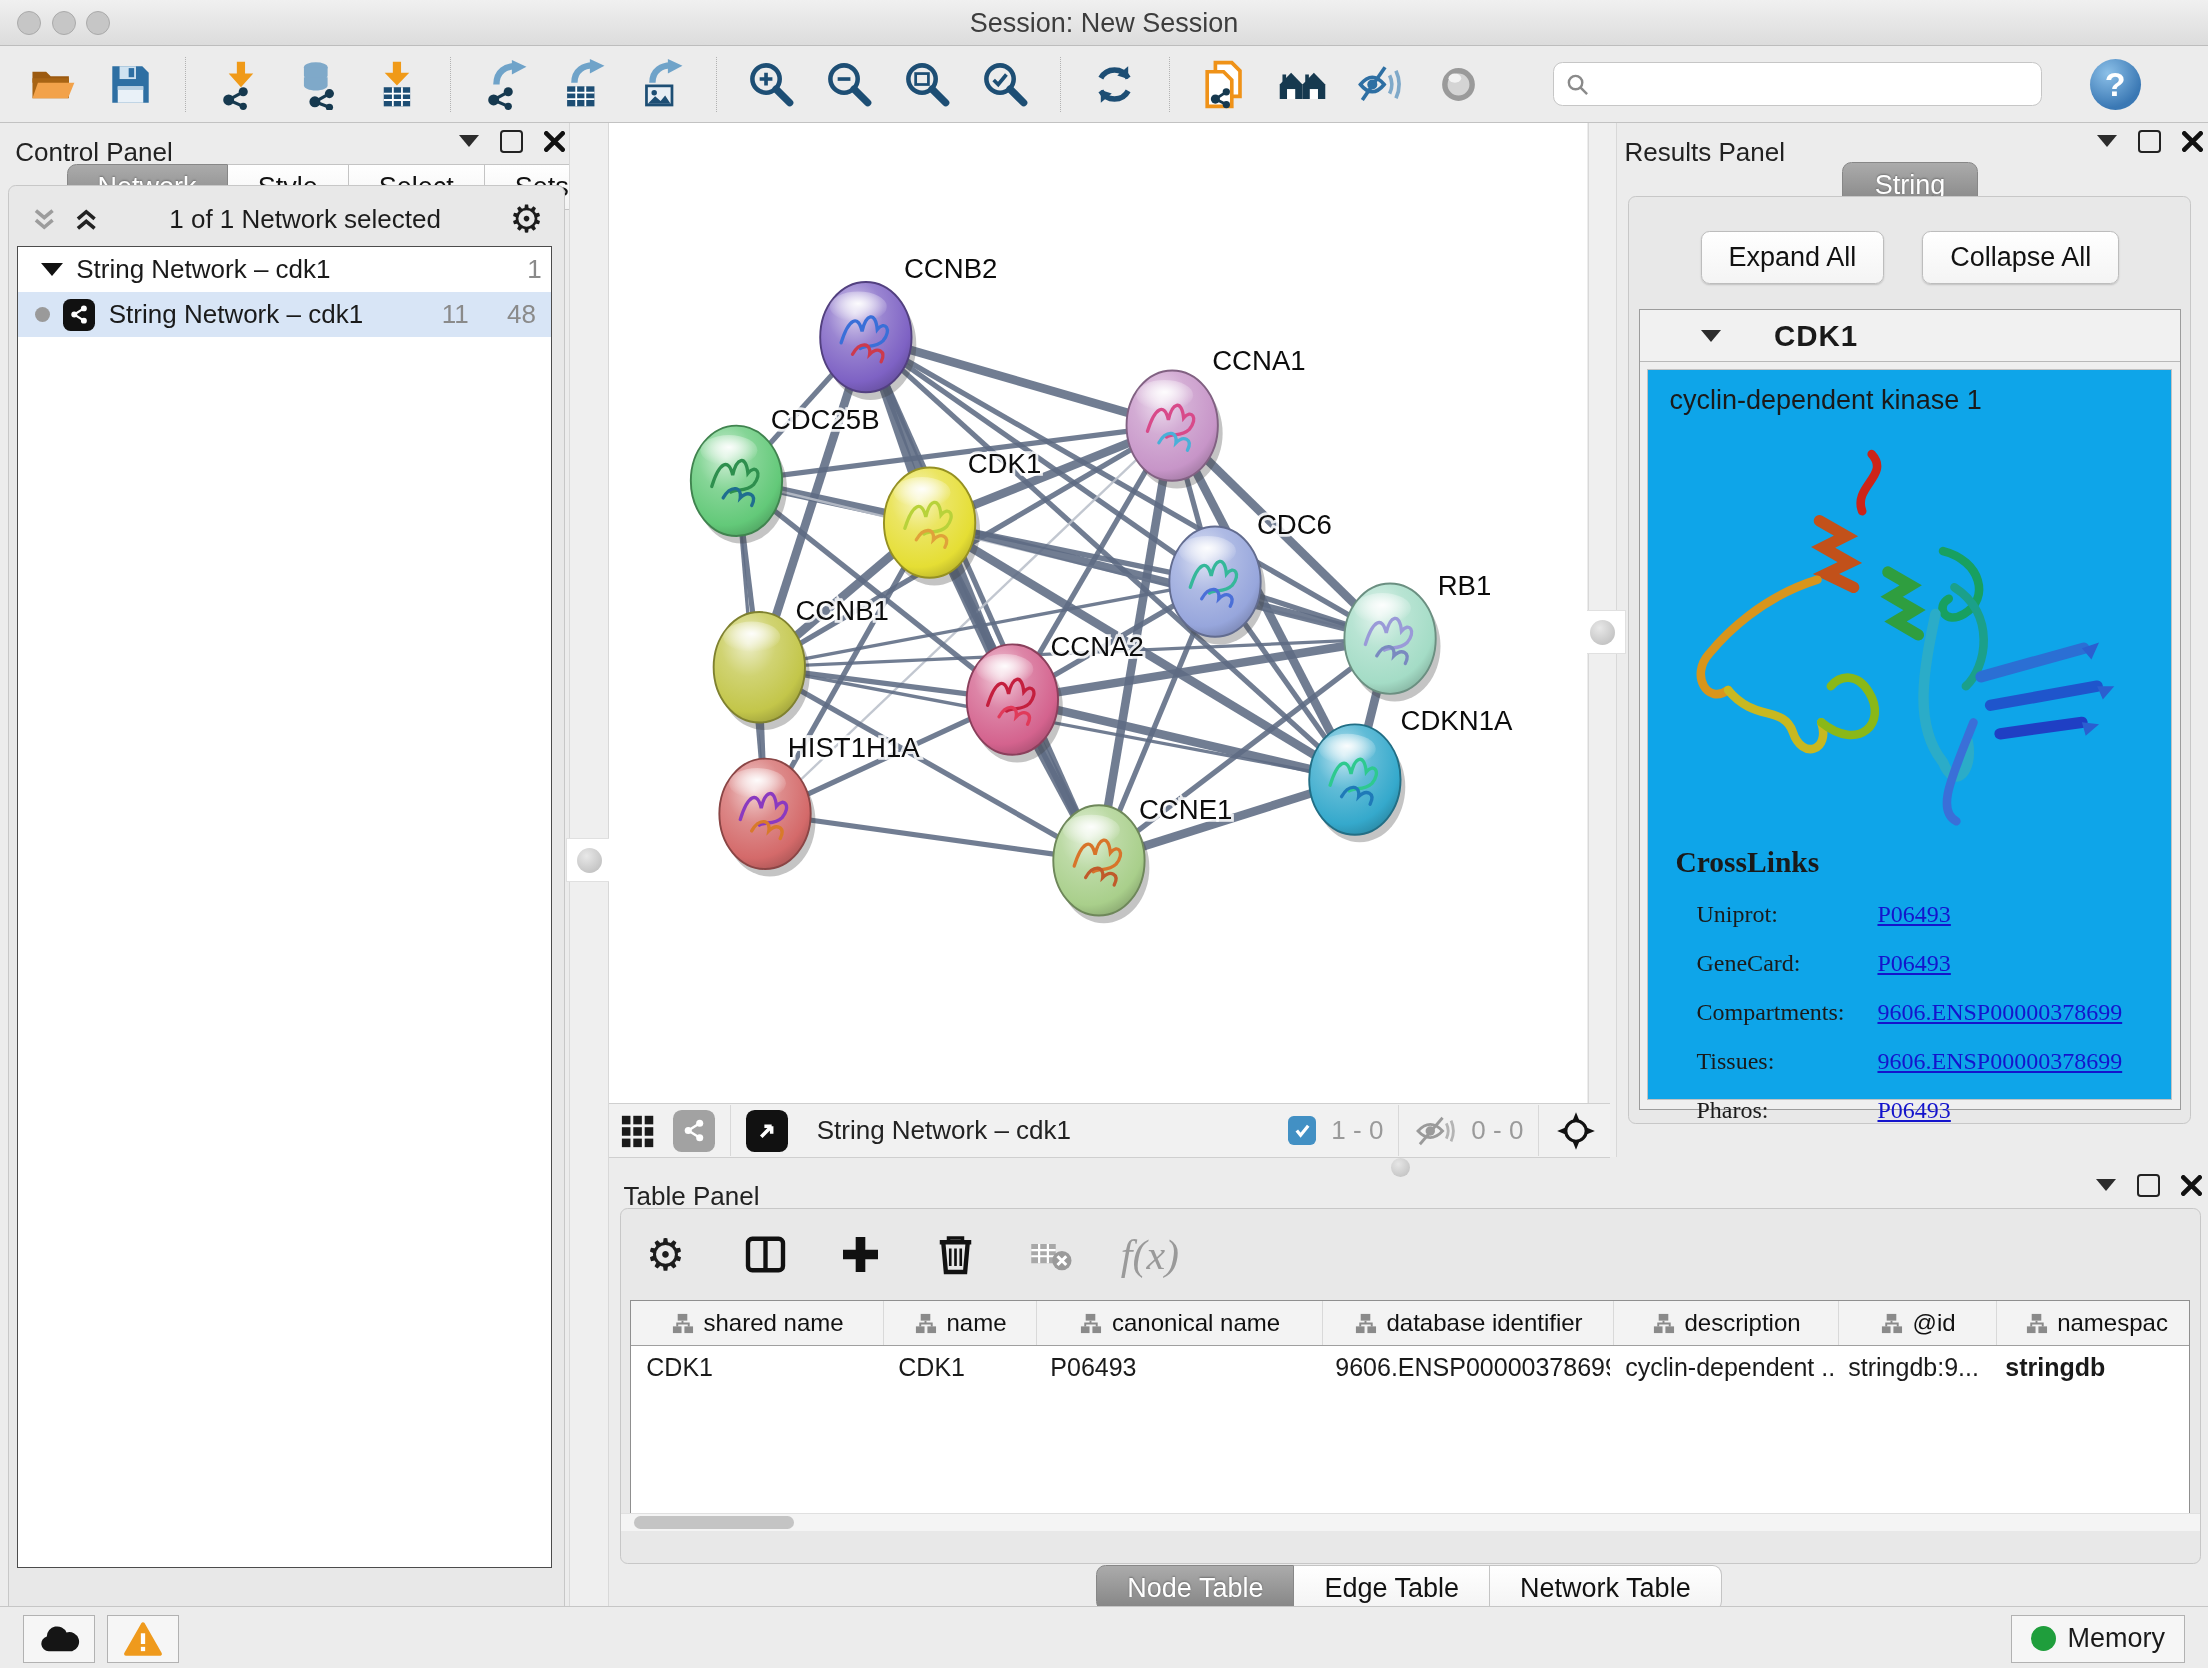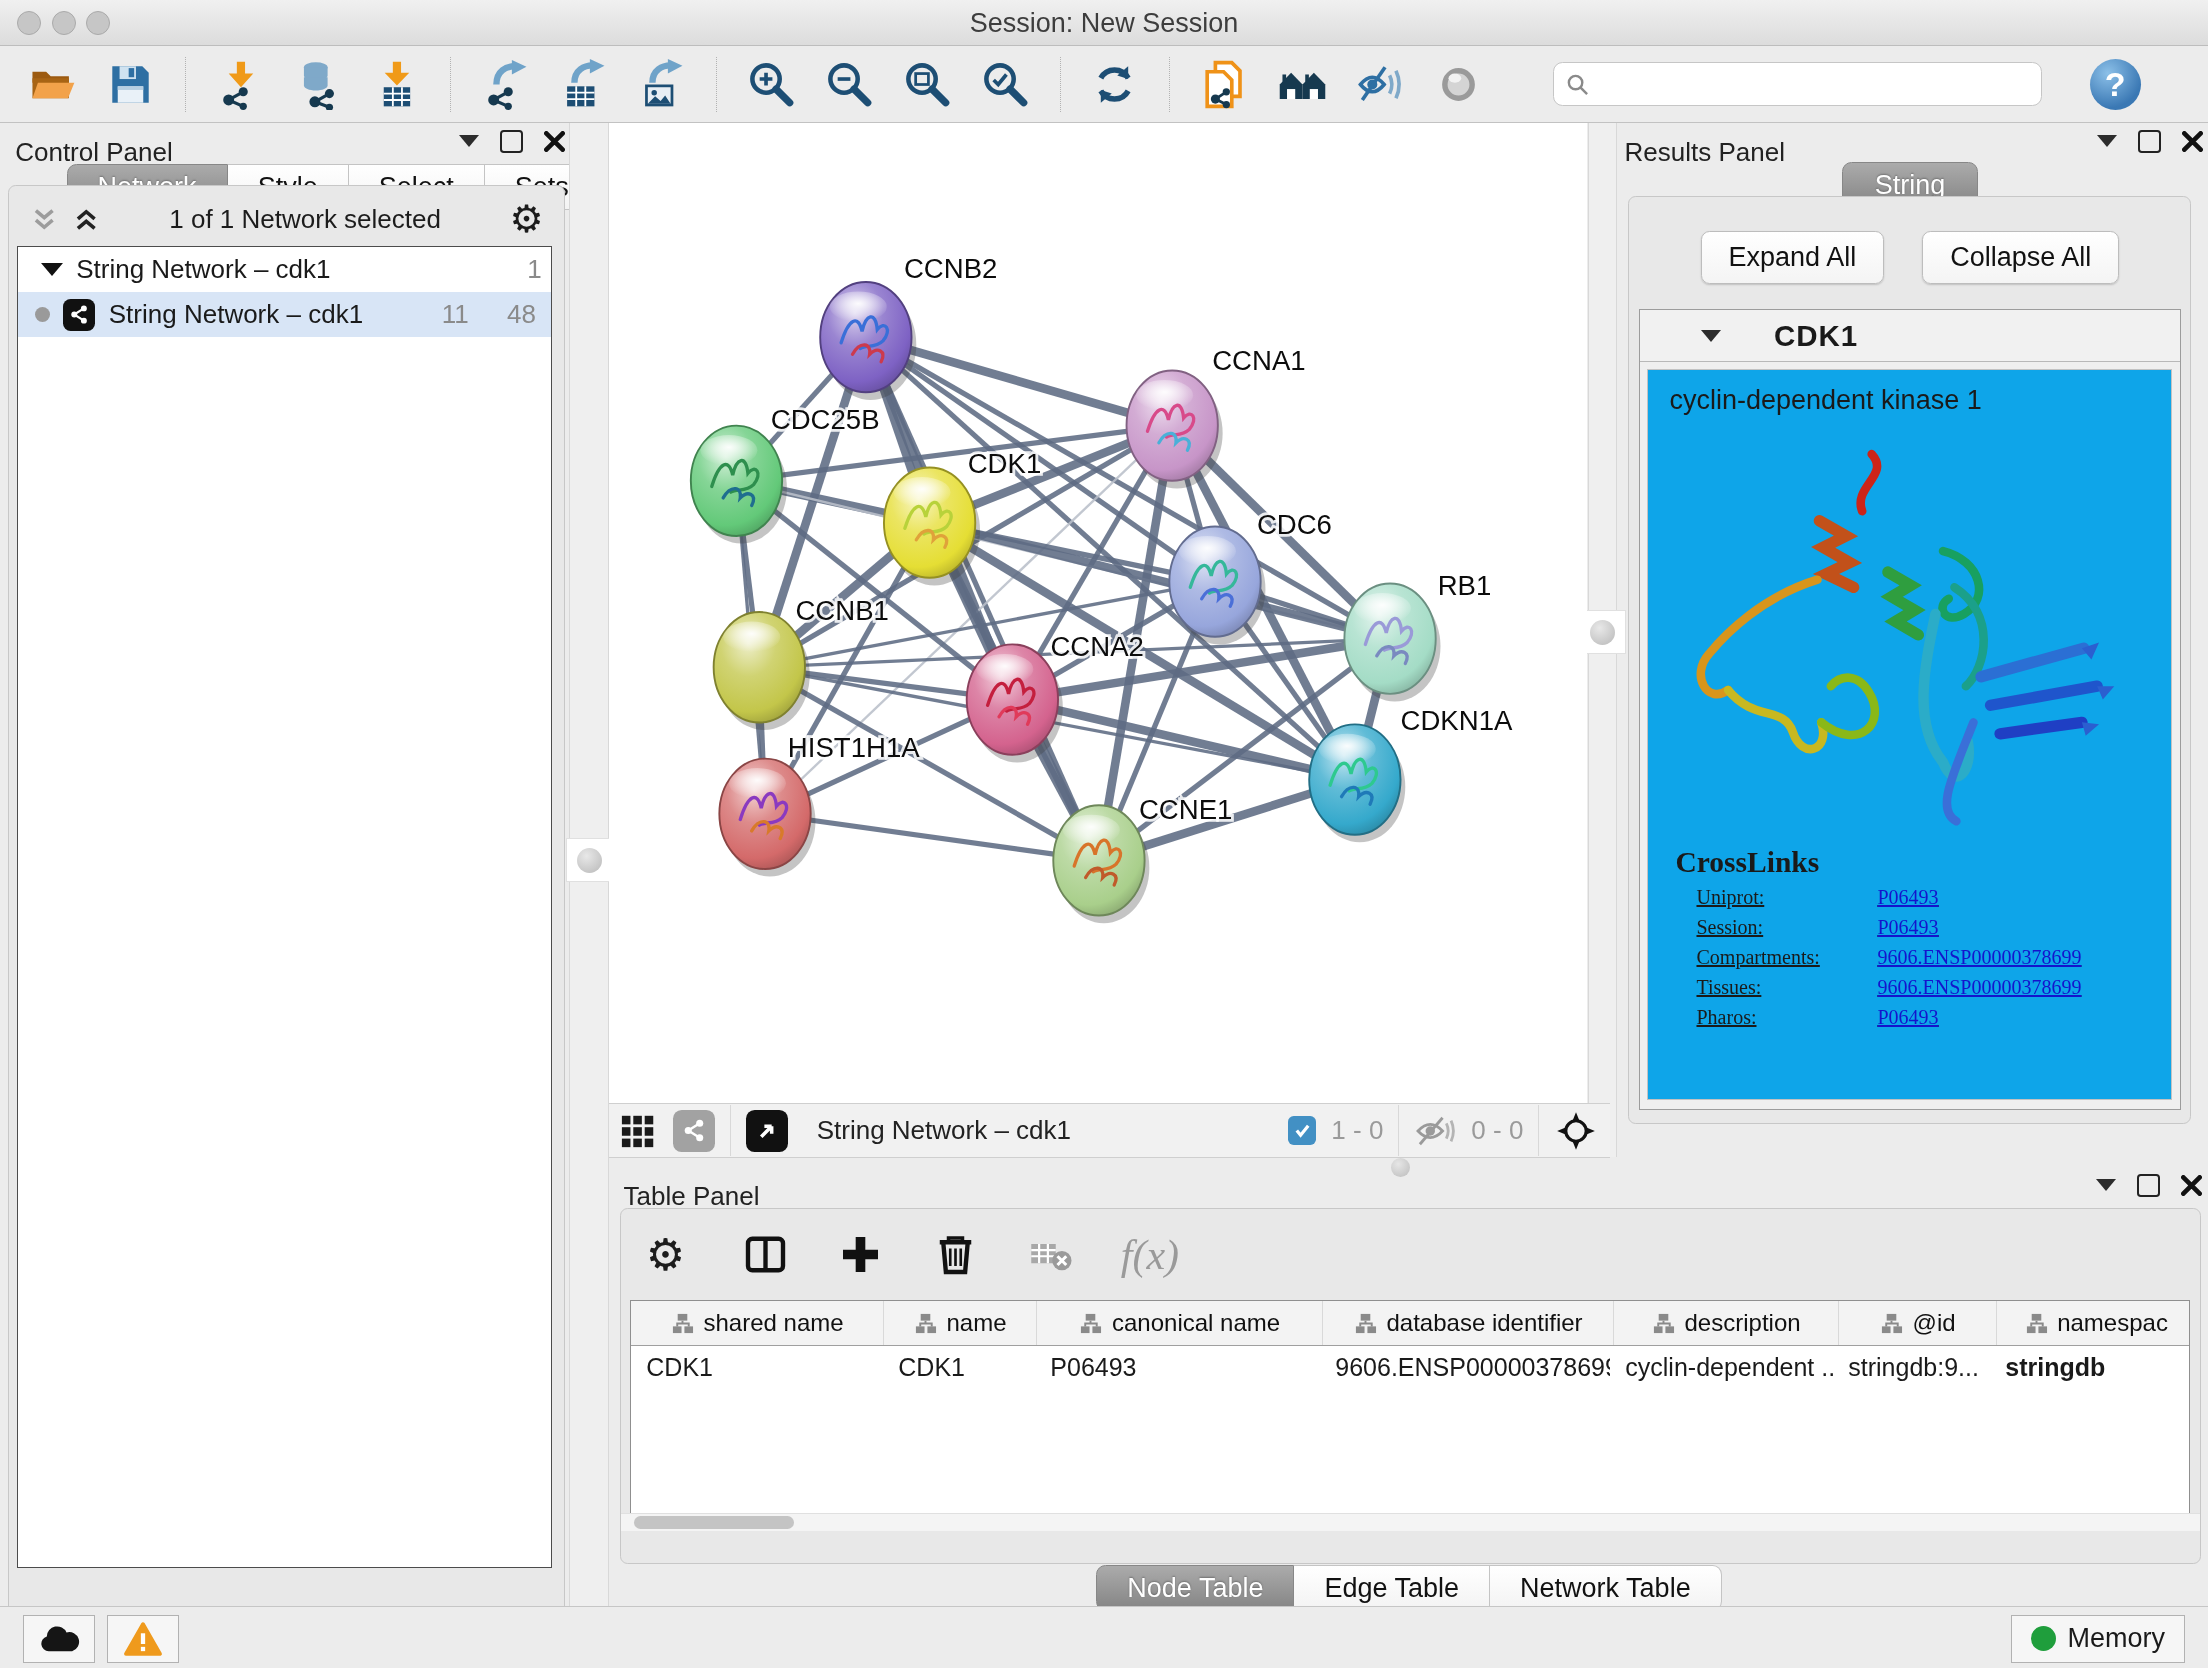--- a/index.html
+++ b/index.html
@@ -85,21 +85,21 @@
   .rp-content{position:absolute;left:9.5px;top:112px;width:540px;height:799px;background:#efefef;
               border:1px solid #9c9c9c;}
   .rp-generow{height:51px;border-bottom:1px solid #b8b8b8;display:flex;align-items:center;background:#f1f1f1;}
   .rp-generow .caret{margin-left:61px;}
   .genename{font-size:29.5px;font-weight:bold;margin-left:53px;letter-spacing:1px;}
   .rp-inner{position:absolute;left:7.6px;top:59px;right:7.6px;bottom:9.5px;background:#0ea5e9;border:1px solid #c2c2c2;}
   .gdesc{font-size:27px;margin:15px 0 0 21px;}
   .structure{position:absolute;left:19px;top:67px;}
   .clinks{position:absolute;left:27px;top:476px;font-family:"Liberation Serif",serif;}
   .cl-title{font-size:29.5px;font-weight:bold;}
-  .cl-row{display:flex;margin-top:7px;font-size:20px;text-decoration:underline;}
+  .cl-row{display:flex;margin-top:22px;font-size:24px;}
   .cl-label{width:181px;margin-left:21px;}
   .cl-value{color:#1414cc;text-decoration:underline;}
   
   .tp{position:absolute;left:616px;top:1170px;width:1586px;height:436px;}
   .tp .phead{left:7.6px;top:0;width:100%;}
   .tp-outer{left:3.8px;top:38px;width:1579px;height:354px;}
   .tp-toolbar{position:absolute;left:25px;top:15px;display:flex;align-items:center;gap:46px;height:61px;}
   .tp-toolbar svg{width:49px;height:49px;}
   .fx{font-family:"Liberation Serif",serif;font-style:italic;font-size:42px;color:#9a9a9a;}
   .tblwrap{position:absolute;left:9.5px;top:91px;right:9.5px;height:221px;background:#fff;border:1px solid #8f8f8f;overflow:hidden;}
@@ -662,21 +662,21 @@
             </g>
           </svg>
           <div class="clinks">
             <div class="cl-title">CrossLinks</div>
             <div id="crosslink-rows">
                 <div class="cl-row">
                   <span class="cl-label">Uniprot:</span>
                   <a class="cl-value">P06493</a>
                 </div>
                 <div class="cl-row">
-                  <span class="cl-label">Session:</span>
+                  <span class="cl-label">GeneCard:</span>
                   <a class="cl-value">P06493</a>
                 </div>
                 <div class="cl-row">
                   <span class="cl-label">Compartments:</span>
                   <a class="cl-value">9606.ENSP00000378699</a>
                 </div>
                 <div class="cl-row">
                   <span class="cl-label">Tissues:</span>
                   <a class="cl-value">9606.ENSP00000378699</a>
                 </div>

